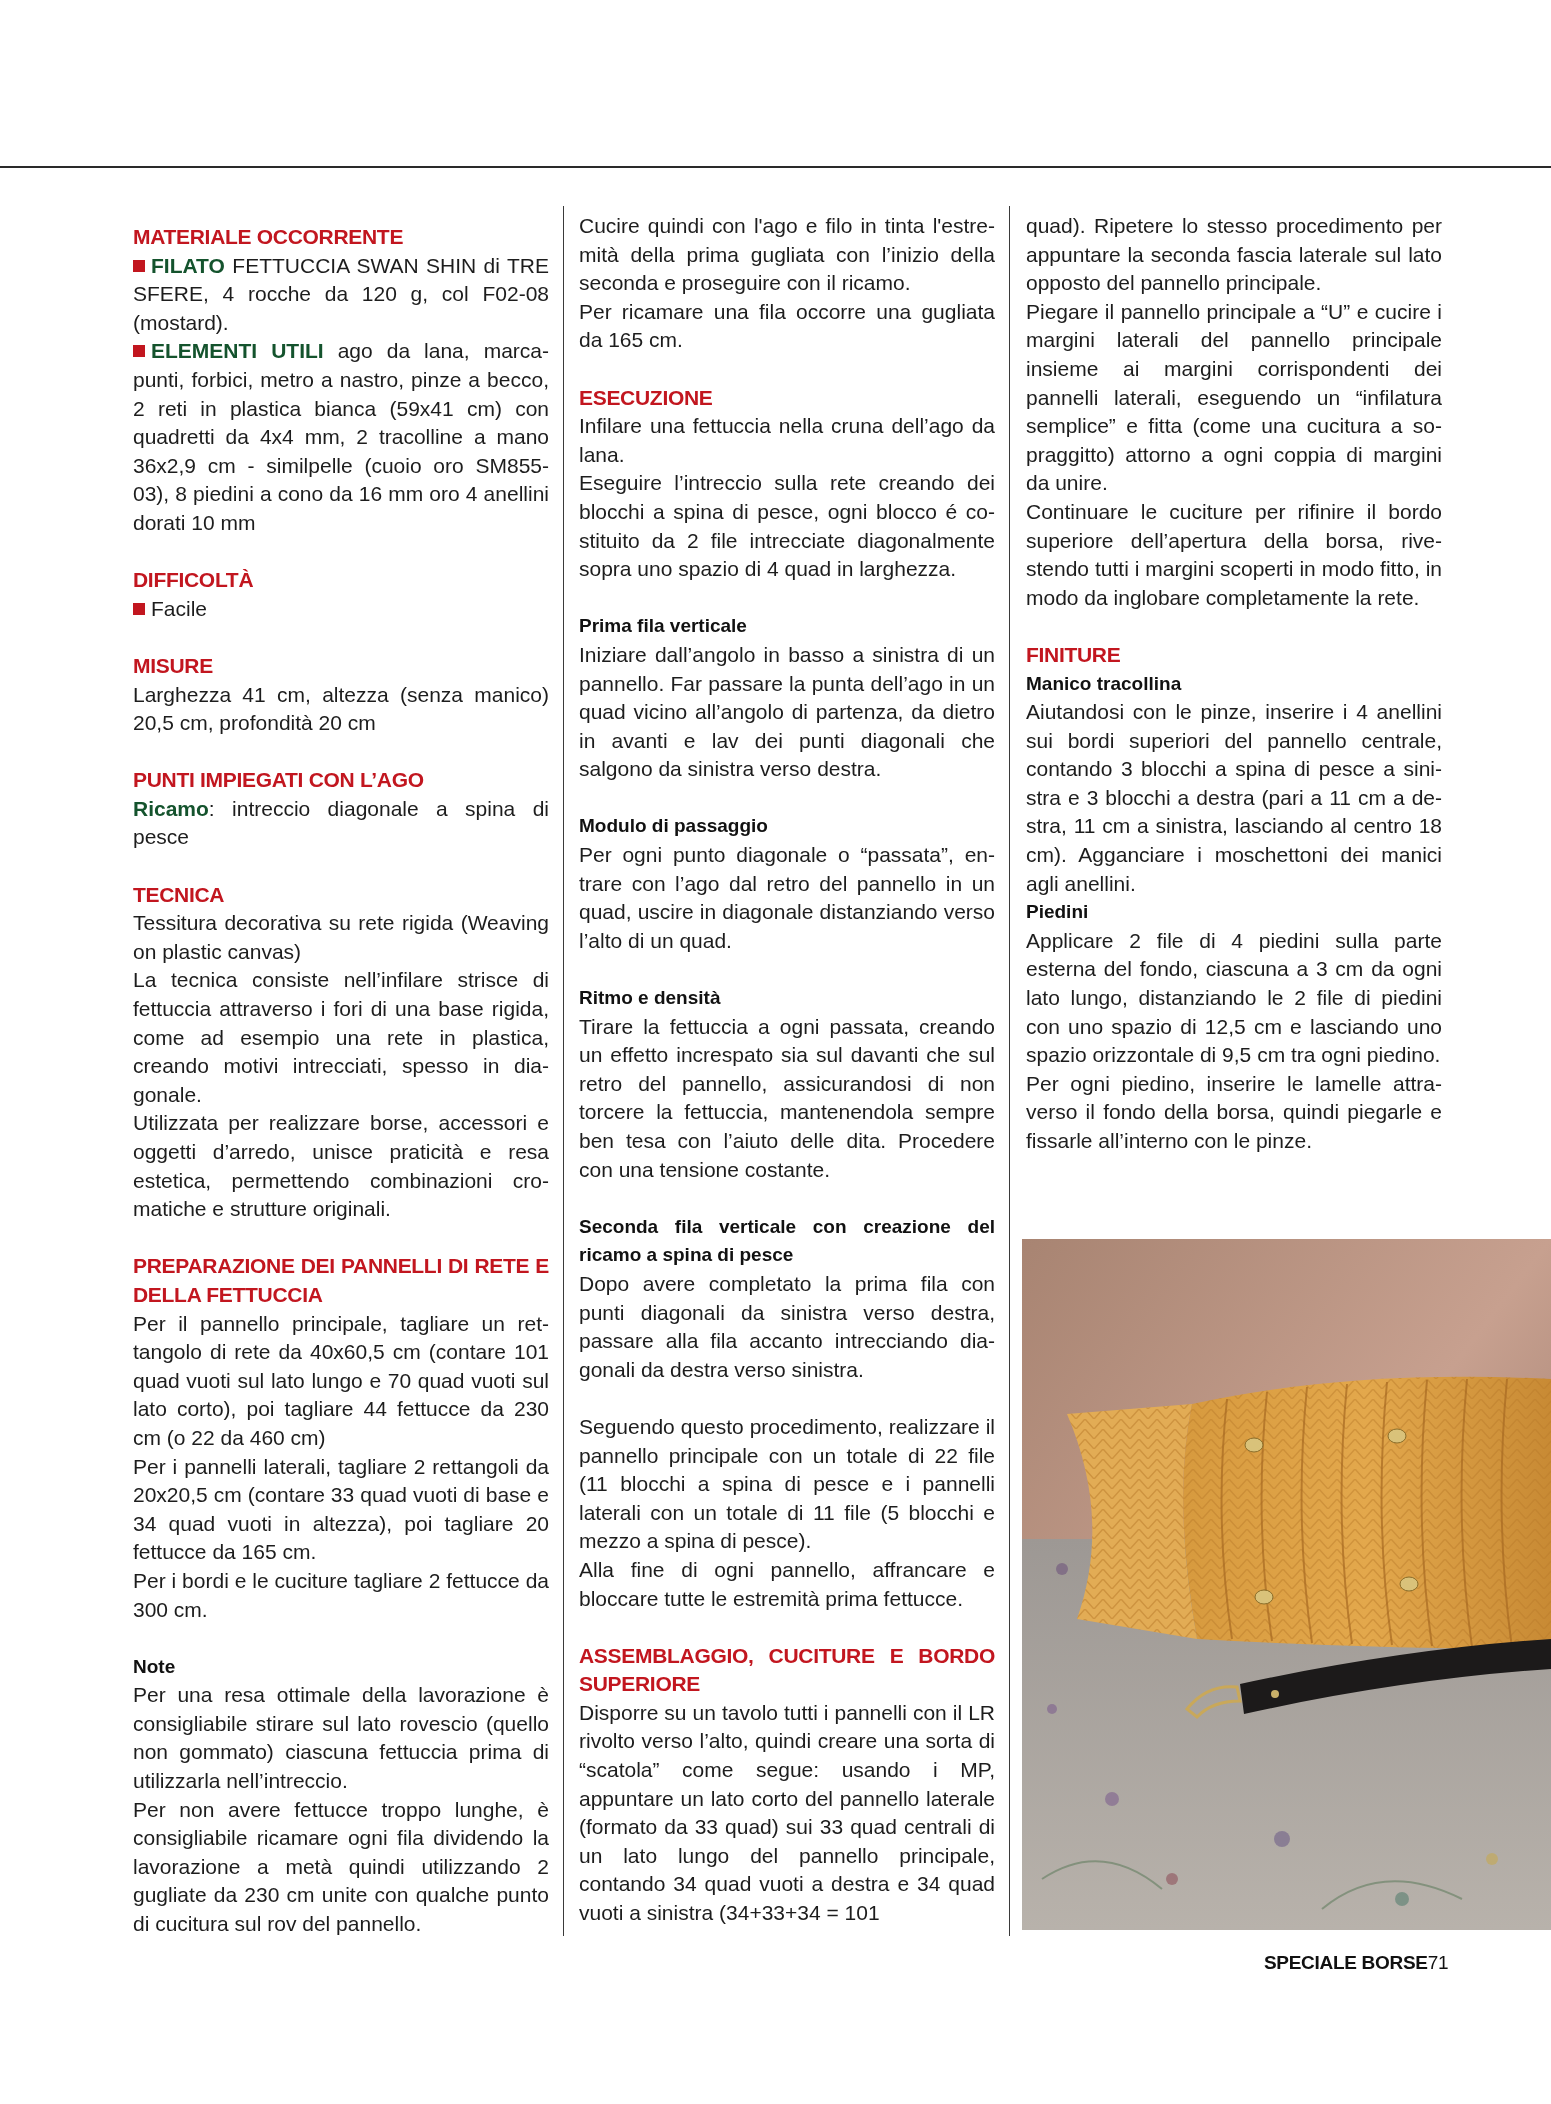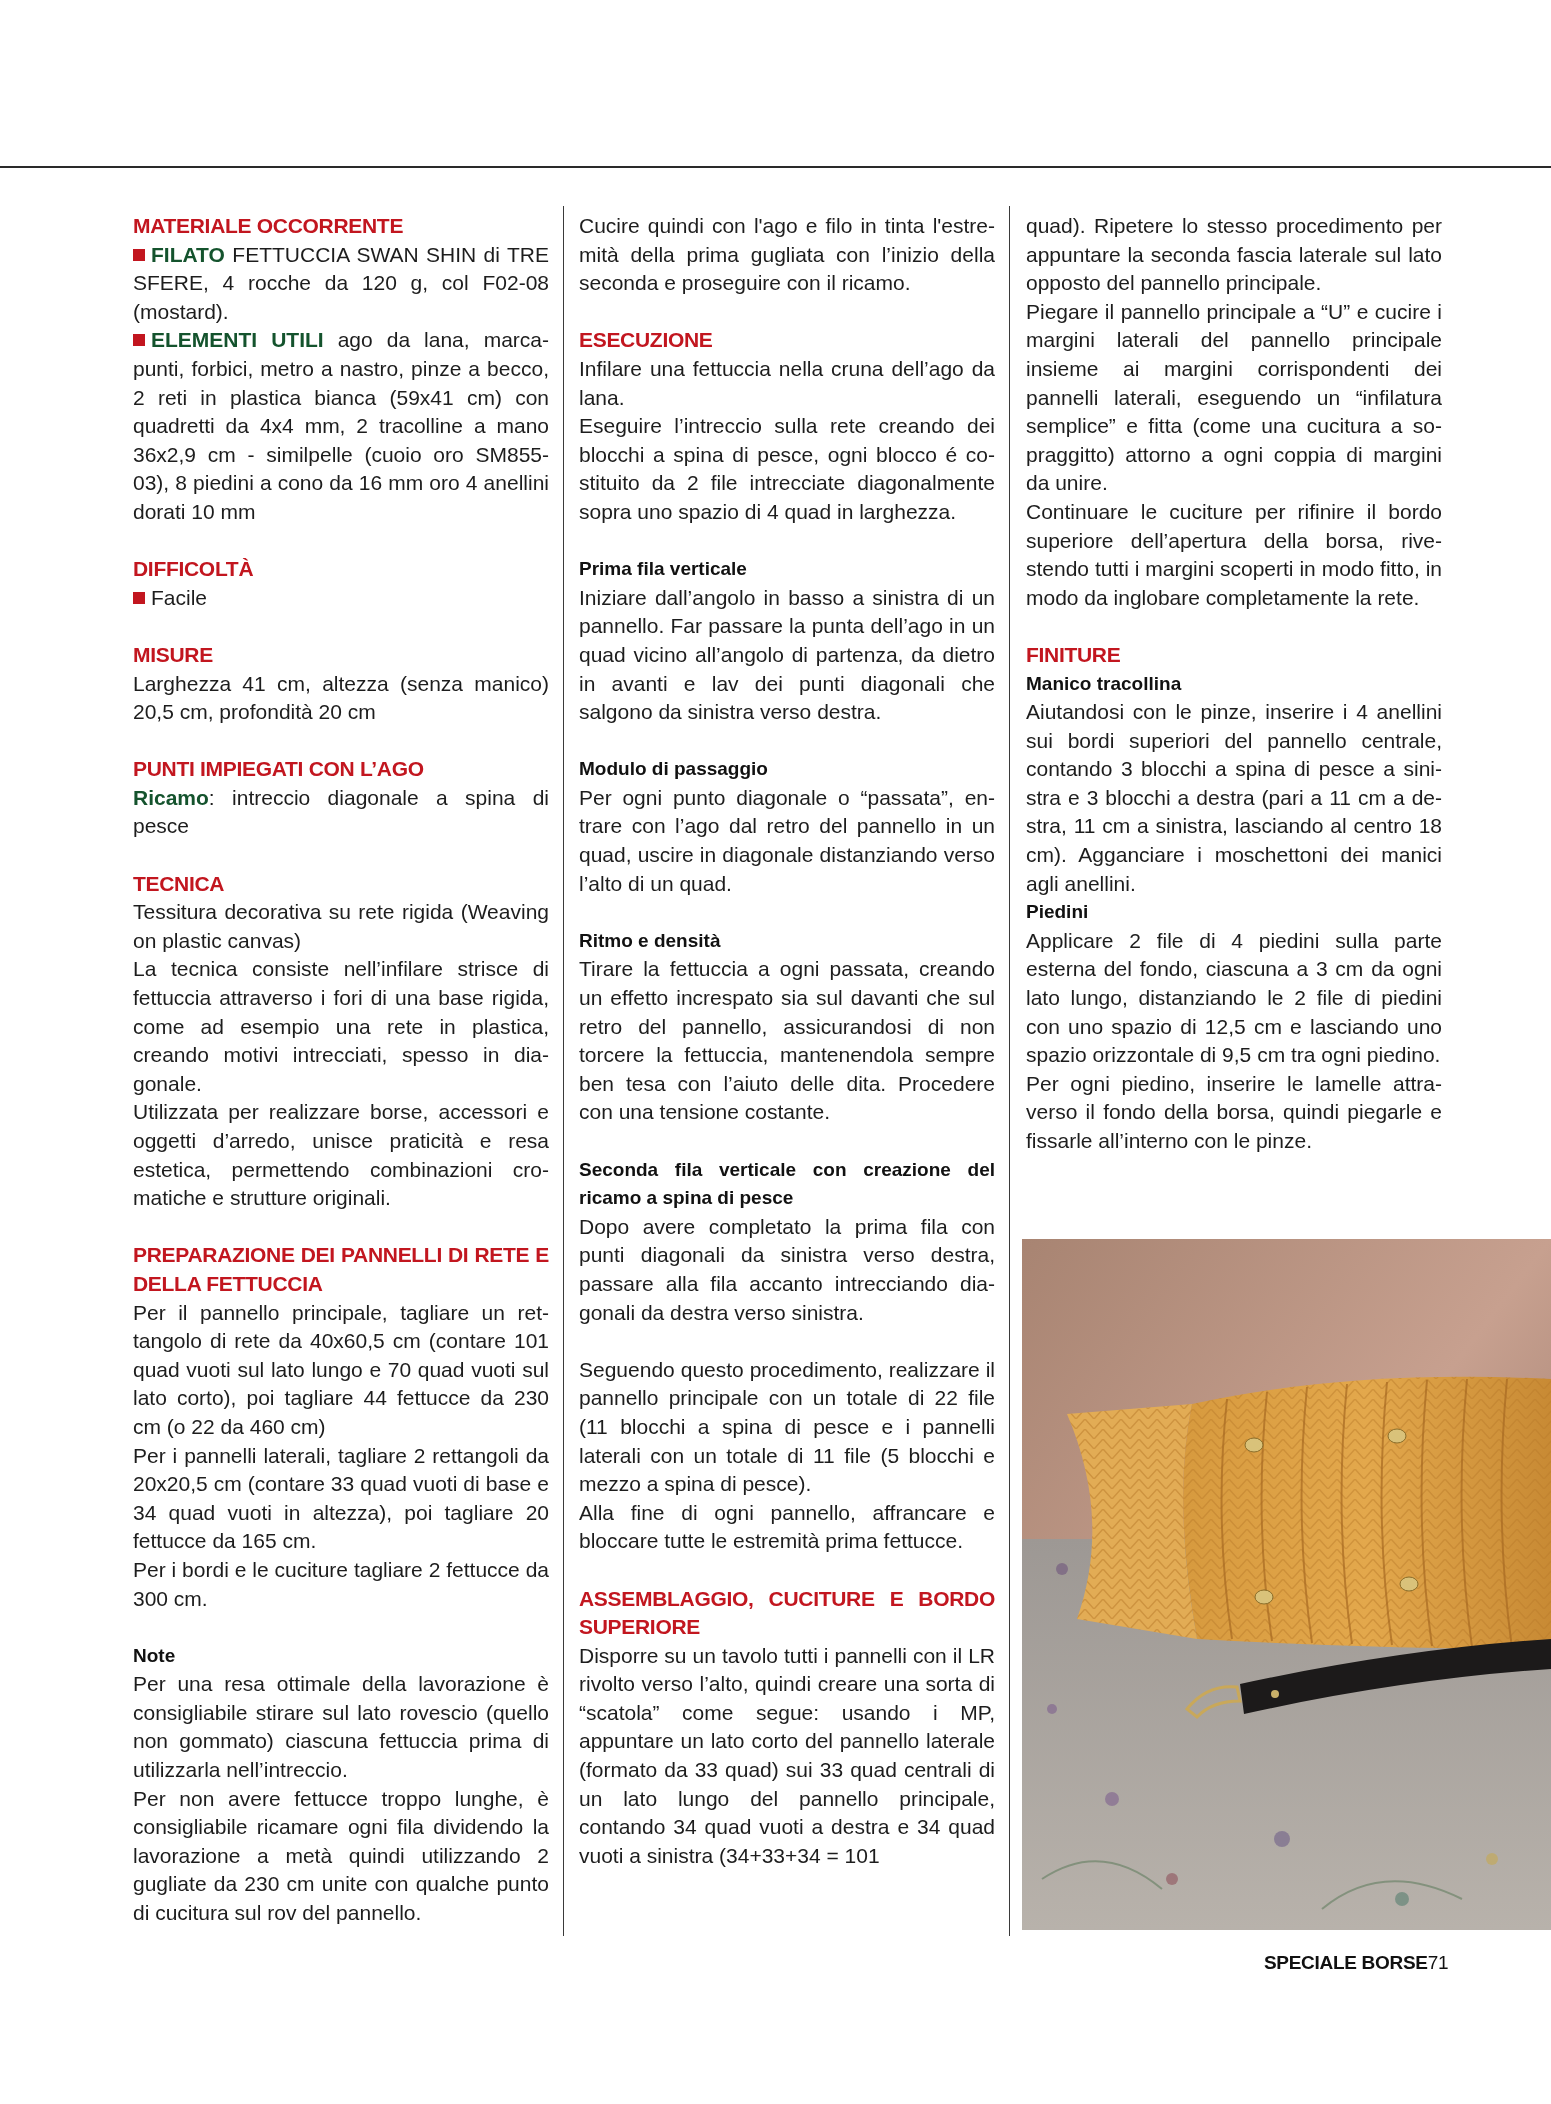--- a/index.html
+++ b/index.html
@@ -7,21 +7,21 @@
       width: 1551px; height: 2104px; position: relative; overflow: hidden;
       font-family: "Liberation Sans", sans-serif; color: #1d1d1d;
     }
     .top-rule {
       position: absolute; left: 0; top: 166px; width: 1551px; height: 2px; background: #2a2a2a;
     }
     .col {
       position: absolute; top: 212px; font-size: 21px; line-height: 28.6px;
       text-align: justify; hyphens: manual;
     }
-    .col1 { left: 133px; width: 416px; }
+    .col1 { left: 133px; width: 416px; margin-top: 11px; }
     .col2 { left: 579px; width: 416px; }
     .col3 { left: 1026px; width: 416px; }
     .vrule { position: absolute; width: 1px; background: #3a3a3a; }
     .vrule1 { left: 563px; top: 206px; height: 1730px; }
     .vrule2 { left: 1009px; top: 206px; height: 1730px; }
     .h-red {
       color: #c2161f; font-weight: bold; font-size: 21px; line-height: 28.6px;
       letter-spacing: -0.3px; text-transform: uppercase;
     }
     .h-black { color: #111; font-weight: bold; font-size: 19px; line-height: 28.6px; }
@@ -89,20 +89,21 @@
   <p>Per i bordi e le cuciture tagliare 2 fettucce da 300 cm.</p>
   <div class="gap"></div>
 
   <div class="h-black">Note</div>
   <p>Per una resa ottimale della lavorazione è consigliabile stirare sul lato rovescio (quello non gommato) ciascuna fettuccia prima di utilizzarla nell’intreccio.</p>
   <p>Per non avere fettucce troppo lunghe, è consigliabile ricamare ogni fila dividendo la lavorazione a metà quindi utilizzando 2 gugliate da 230 cm unite con qualche pun­to di cucitura sul rov del pannello.</p>
 </div>
 
 <div class="col col2">
   <p>Cucire quindi con l'ago e filo in tinta l'estre­mità della prima gugliata con l’inizio della seconda e proseguire con il ricamo.</p>
+  <p>Per ricamare una fila occorre una gugliata da 165 cm.</p>
   <div class="gap"></div>
 
   <div class="h-red">ESECUZIONE</div>
   <p>Infilare una fettuccia nella cruna dell’ago da lana.</p>
   <p>Eseguire l’intreccio sulla rete creando dei blocchi a spina di pesce, ogni blocco é co­stituito da 2 file intrecciate diagonalmente sopra uno spazio di 4 quad in larghezza.</p>
   <div class="gap"></div>
 
   <div class="h-black">Prima fila verticale</div>
   <p>Iniziare dall’angolo in basso a sinistra di un pannello. Far passare la punta dell’ago in un quad vicino all’angolo di partenza, da dietro in avanti e lav dei punti diagonali che salgono da sinistra verso destra.</p>
   <div class="gap"></div>

